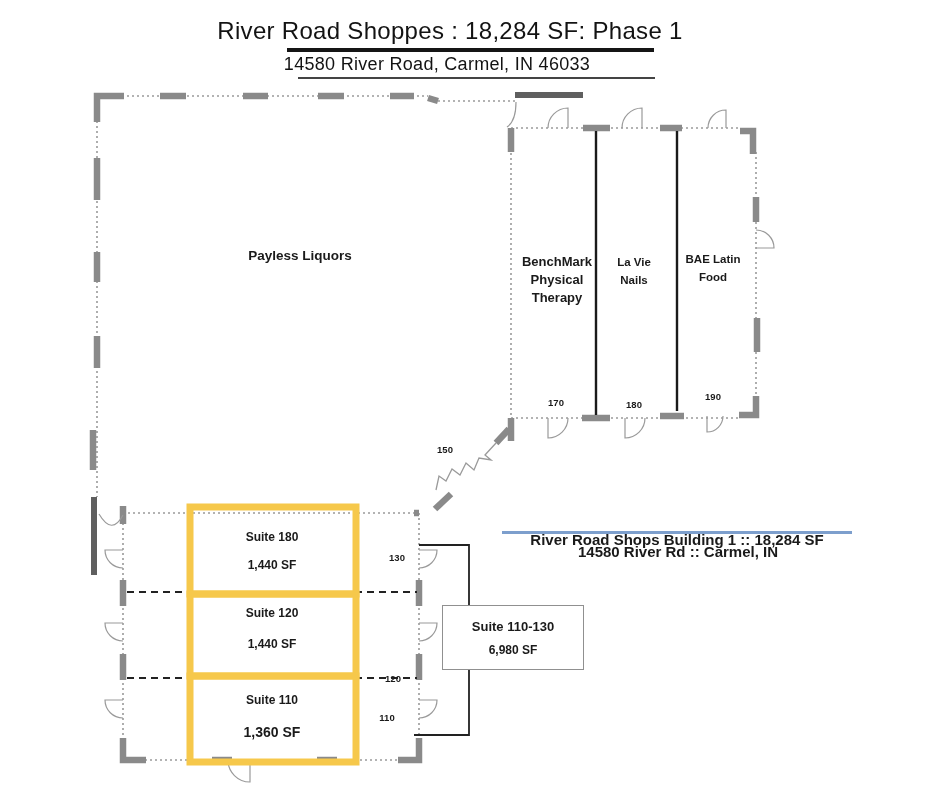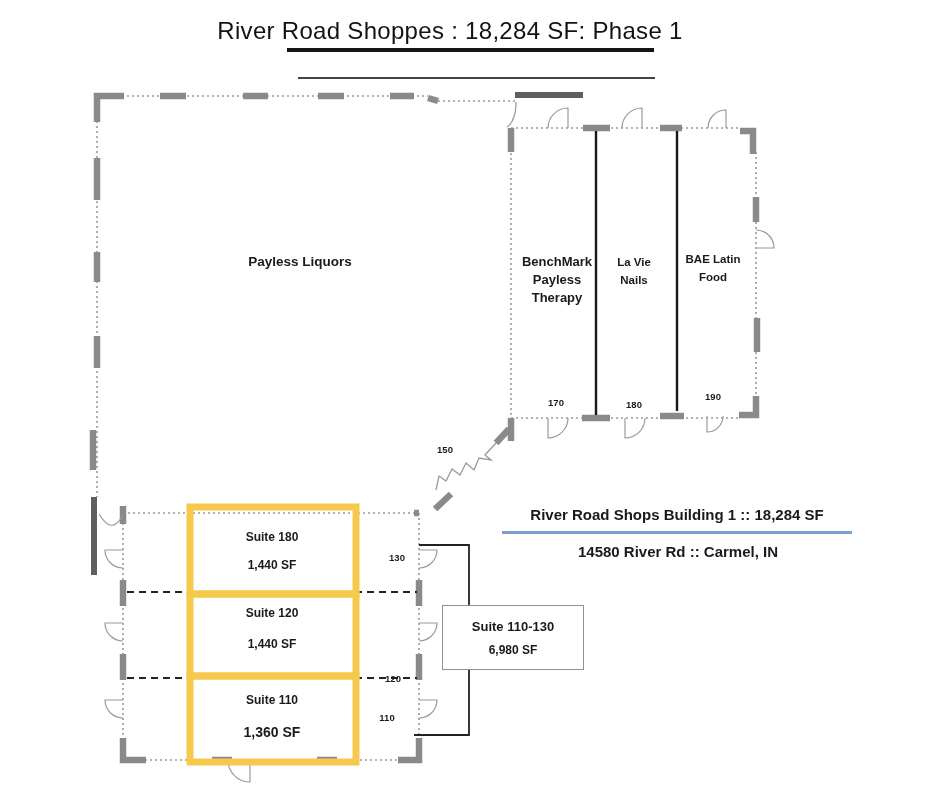--- a/index.html
+++ b/index.html
@@ -135,27 +135,28 @@
 
     <g>
       <rect class="y" x="190" y="507" width="166" height="87"></rect>
       <rect class="y" x="190" y="594" width="166" height="82"></rect>
       <rect class="y" x="190" y="676" width="166" height="86"></rect>
     </g>
   </svg>
 
   <div class="lbl title" style="left:450px;top:16px;font-size:24px;">River Road Shoppes : 18,284 SF: Phase 1</div>
   <div class="rule" style="left:287px;top:48px;width:367px;height:3.5px;background:#151515;"></div>
+  <div class="lbl title" style="left:437px;top:53px;font-size:18px;">14580 River Road, Carmel, IN 46033</div>
   <div class="rule" style="left:298px;top:77px;width:357px;height:1.6px;background:#444;"></div>
 
-  <div class="lbl" style="left:300px;top:254px;font-size:13.5px;">Payless Liquors</div>
+  <div class="lbl" style="left:300px;top:248px;font-size:13.5px;">Payless Liquors</div>
 
   <div class="lbl multiline" style="left:557px;top:246px;font-size:13px;margin-top:7px;">
     <div>BenchMark</div>
-    <div>Payless</div>
+    <div>Physical</div>
     <div>Therapy</div>
   </div>
   <div class="lbl multiline" style="left:634px;top:253px;font-size:11.5px;">
     <div>La Vie</div>
     <div>Nails</div>
   </div>
   <div class="lbl multiline" style="left:713px;top:250px;font-size:11.5px;">
     <div>BAE Latin</div>
     <div>Food</div>
   </div>
@@ -175,17 +176,17 @@
 
   <div class="lbl" style="left:397px;top:552px;font-size:9.5px;">130</div>
   <div class="lbl" style="left:393px;top:630px;font-size:9.5px;margin-top:43px;">120</div>
   <div class="lbl" style="left:387px;top:712px;font-size:9.5px;">110</div>
 
   <div class="combined-box">
     <div class="nm">Suite 110-130</div>
     <div class="ar">6,980 SF</div>
   </div>
 
-  <div class="lbl" style="left:677px;top:506px;font-size:15px;">River Road Shops Building 1 :: 18,284 SF</div>
+  <div class="lbl" style="left:677px;top:531px;font-size:15px;">River Road Shops Building 1 :: 18,284 SF</div>
   <div class="rule" style="left:502px;top:531px;width:350px;height:3px;background:var(--accentLine);"></div>
   <div class="lbl" style="left:678px;top:543px;font-size:15px;">14580 River Rd :: Carmel, IN</div>
 
 </div>
 
 </body></html>

